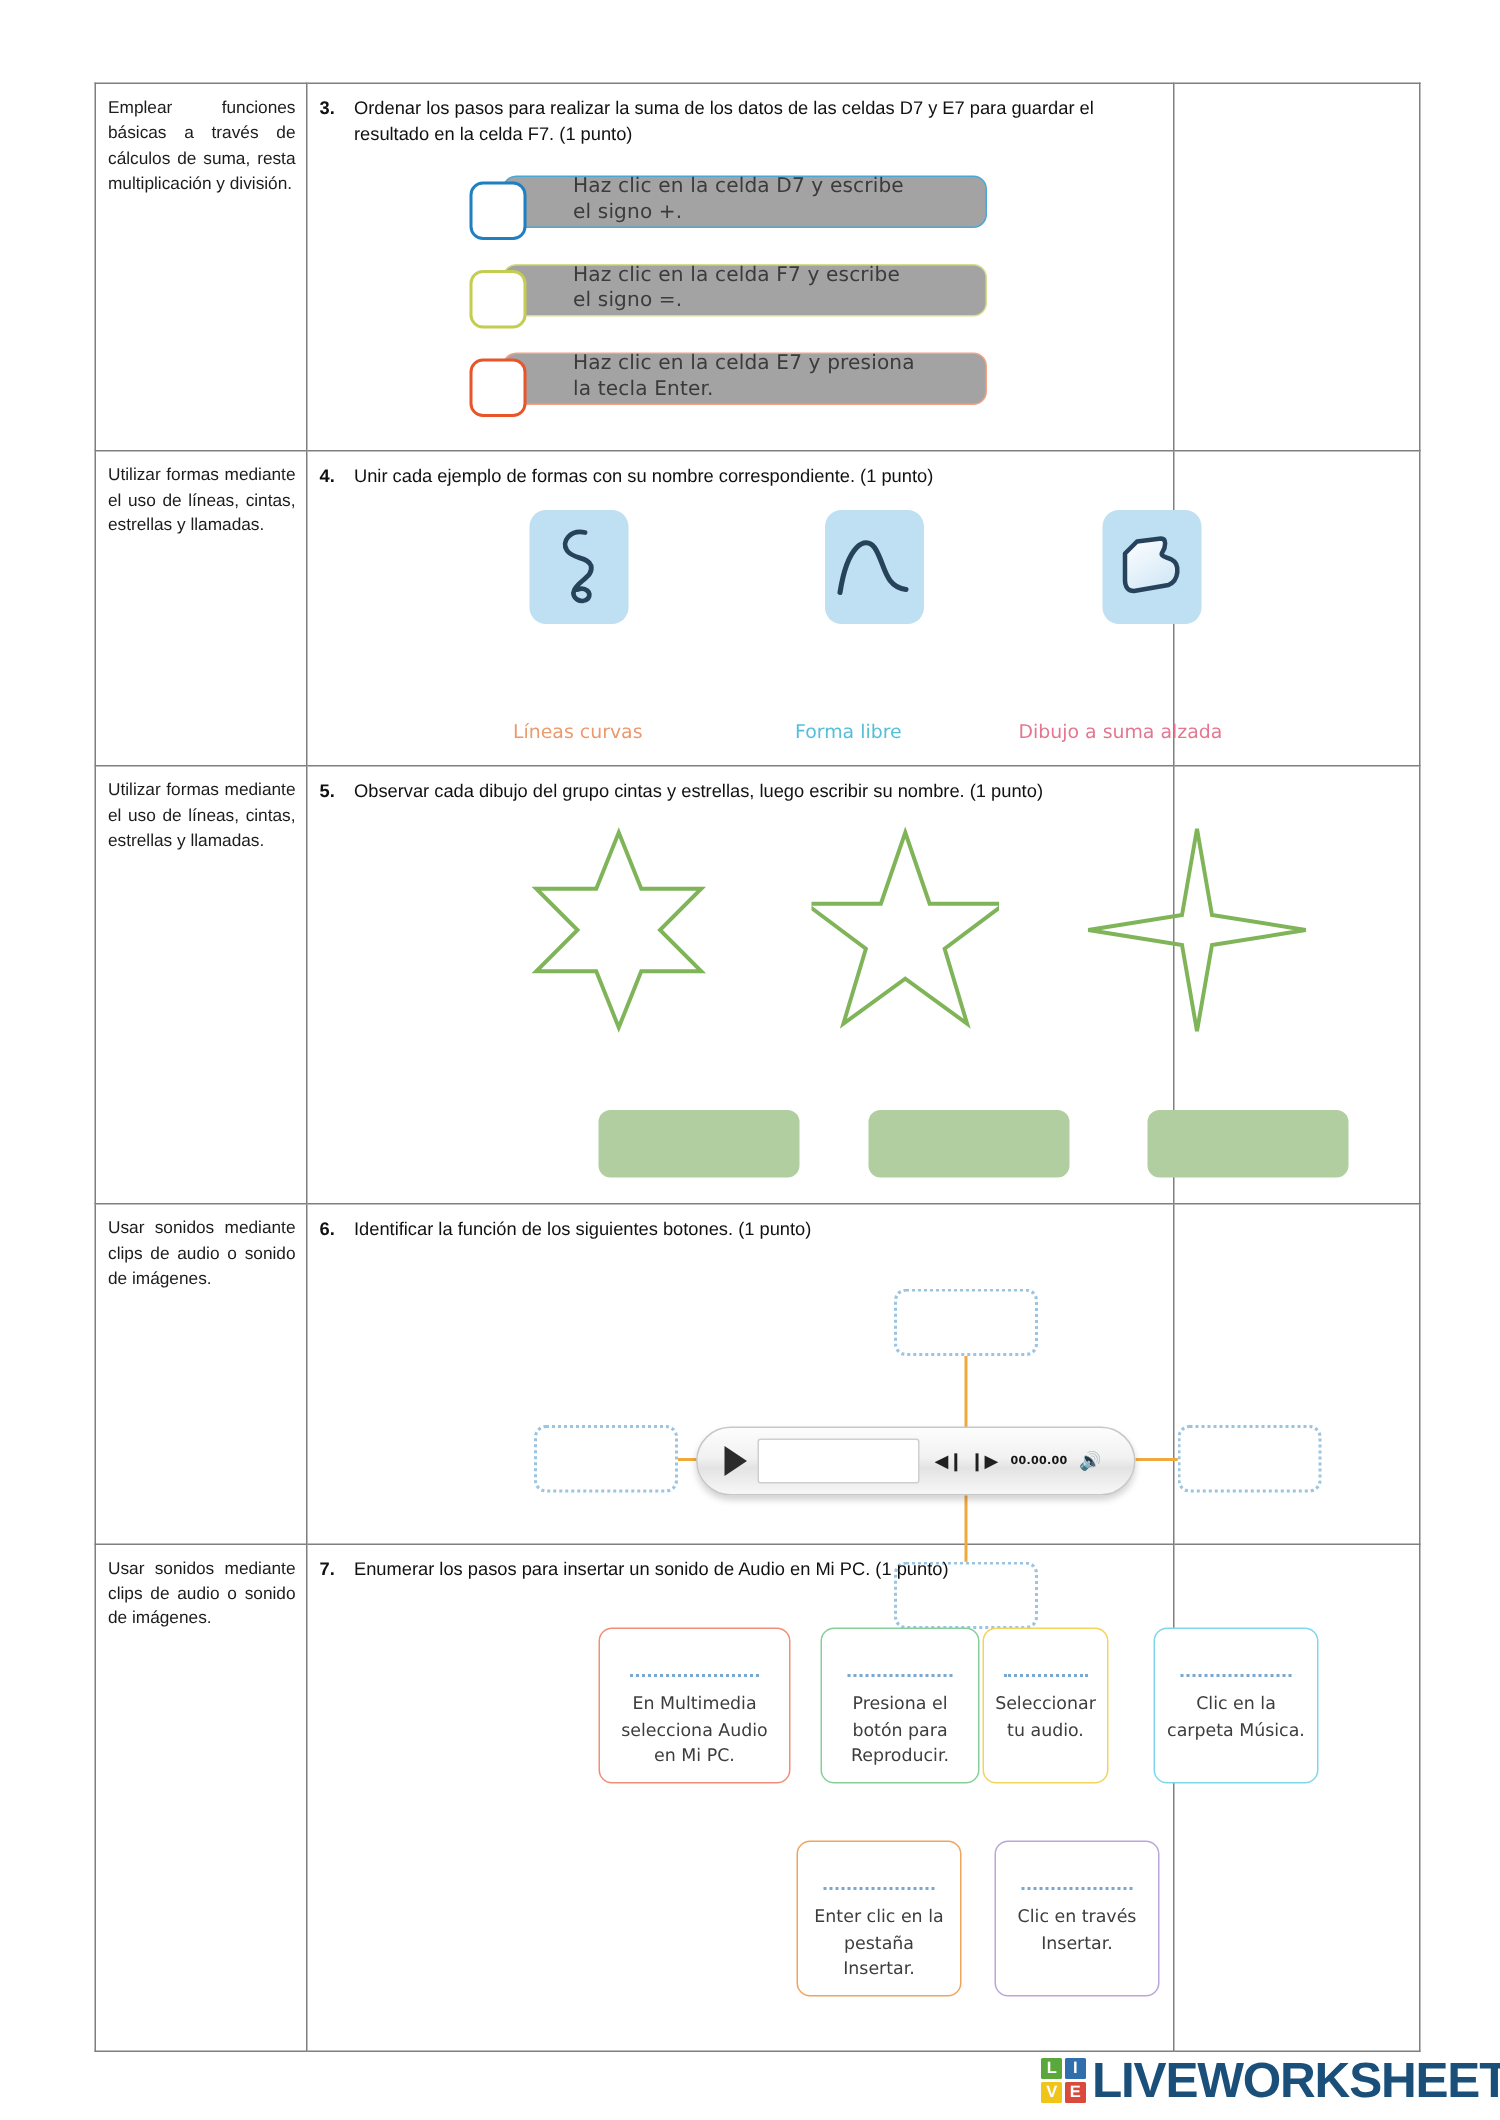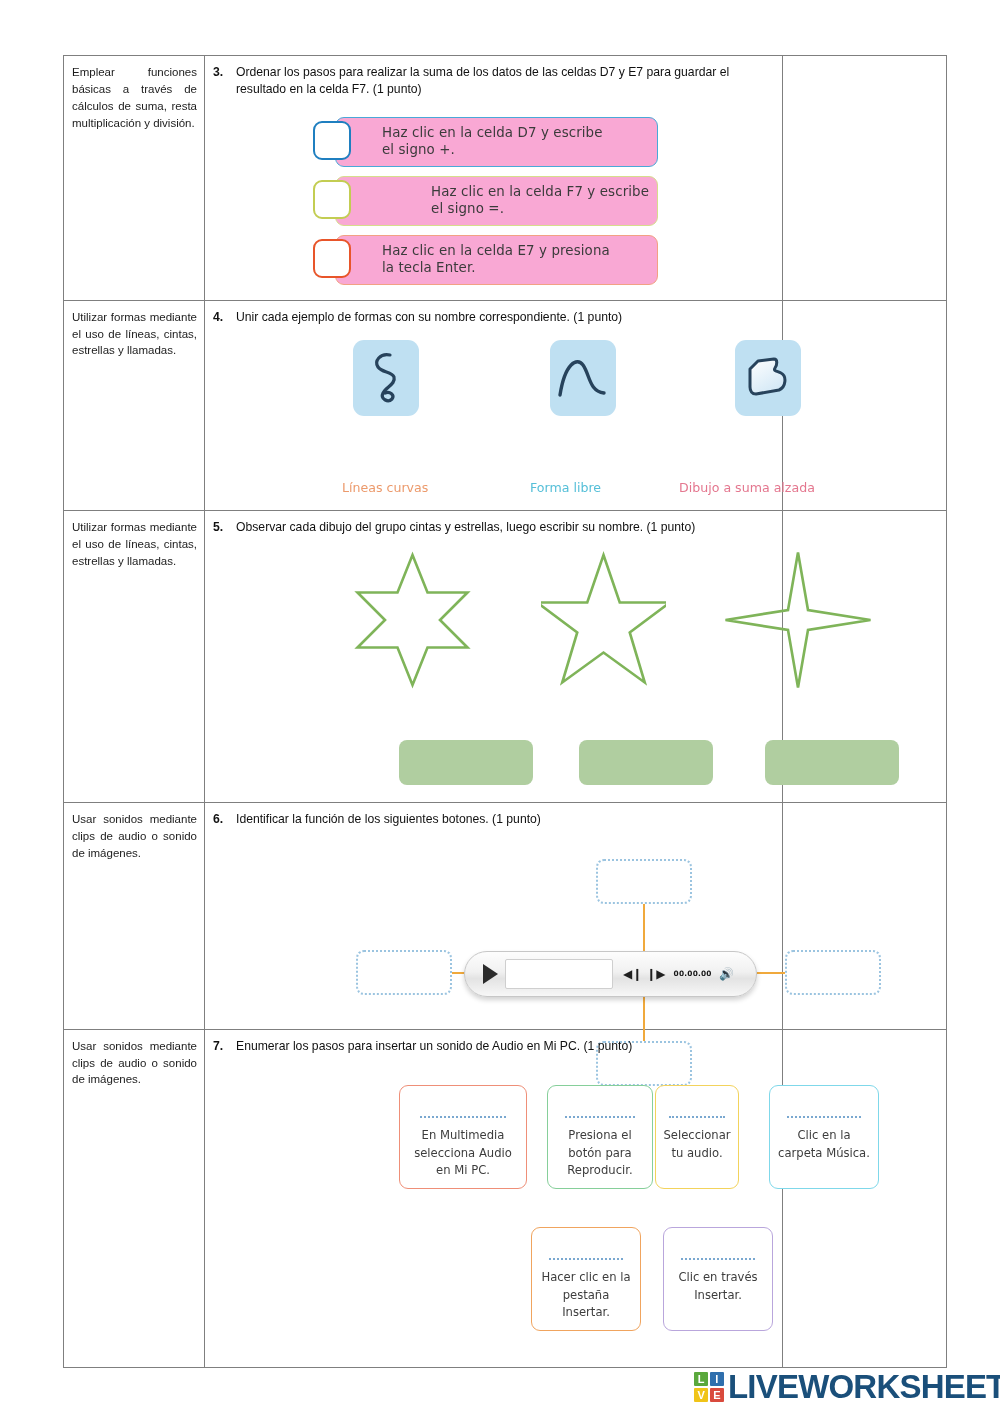--- a/index.html
+++ b/index.html
@@ -84,25 +84,25 @@
   .step-row {
     position: relative;
     height: 47px;
     margin-bottom: 12px;
   }
   .step-bubble {
     position: absolute;
     left: 22px;
     top: 0;
     right: 0;
-    height: 50px;
+    height: 35px;
     border: 1.6px solid #b9b9b9;
     border-radius: 9px;
     box-sizing: border-box;
-    background: #f9a8d4;
+    background: #a3a3a3;
     display: flex;
     align-items: center;
     padding-left: 46px;
     padding-right: 8px;
   }
   .step-label {
     font-family: "DejaVu Sans", sans-serif;
     font-size: 13.4px;
     line-height: 1.26;
     color: #3b3b3b;
@@ -115,21 +115,21 @@
     width: 38px;
     height: 39px;
     border: 2.4px solid #b9b9b9;
     border-radius: 9px;
     background: #fff;
     box-sizing: border-box;
     z-index: 2;
   }
   .step-row.c-blue   .step-bubble { border-color: #49a8d8; }
   .step-row.c-blue   .step-box    { border-color: #1f7fc0; }
-  .step-row.c-olive  .step-bubble { border-color: #d6dd8b; justify-content: flex-end; }
+  .step-row.c-olive  .step-bubble { border-color: #d6dd8b; }
   .step-row.c-olive  .step-box    { border-color: #c3cd52; }
   .step-row.c-orange .step-bubble { border-color: #f2a183; }
   .step-row.c-orange .step-box    { border-color: #e8552a; }
 
   
   .q4-area { position: relative; height: 172px; margin-top: 6px; }
   .q4-icons {
     position: absolute; left: 0; top: 8px;
     width: 100%; height: 88px;
   }
@@ -519,21 +519,21 @@
               <div class="ptext">Seleccionar tu audio.</div>
             </div>
 
             <div class="pcard r1 p4">
               <div class="dashline"></div>
               <div class="ptext">Clic en la carpeta Música.</div>
             </div>
 
             <div class="pcard r2 p5">
               <div class="dashline"></div>
-              <div class="ptext">Hacer clic en la pestaña Insertar.</div>
+              <div class="ptext">Enter clic en la pestaña Insertar.</div>
             </div>
 
             <div class="pcard r2 p6">
               <div class="dashline"></div>
               <div class="ptext">Clic en través Insertar.</div>
             </div>
 
           </div>
         </div>
       </td>

